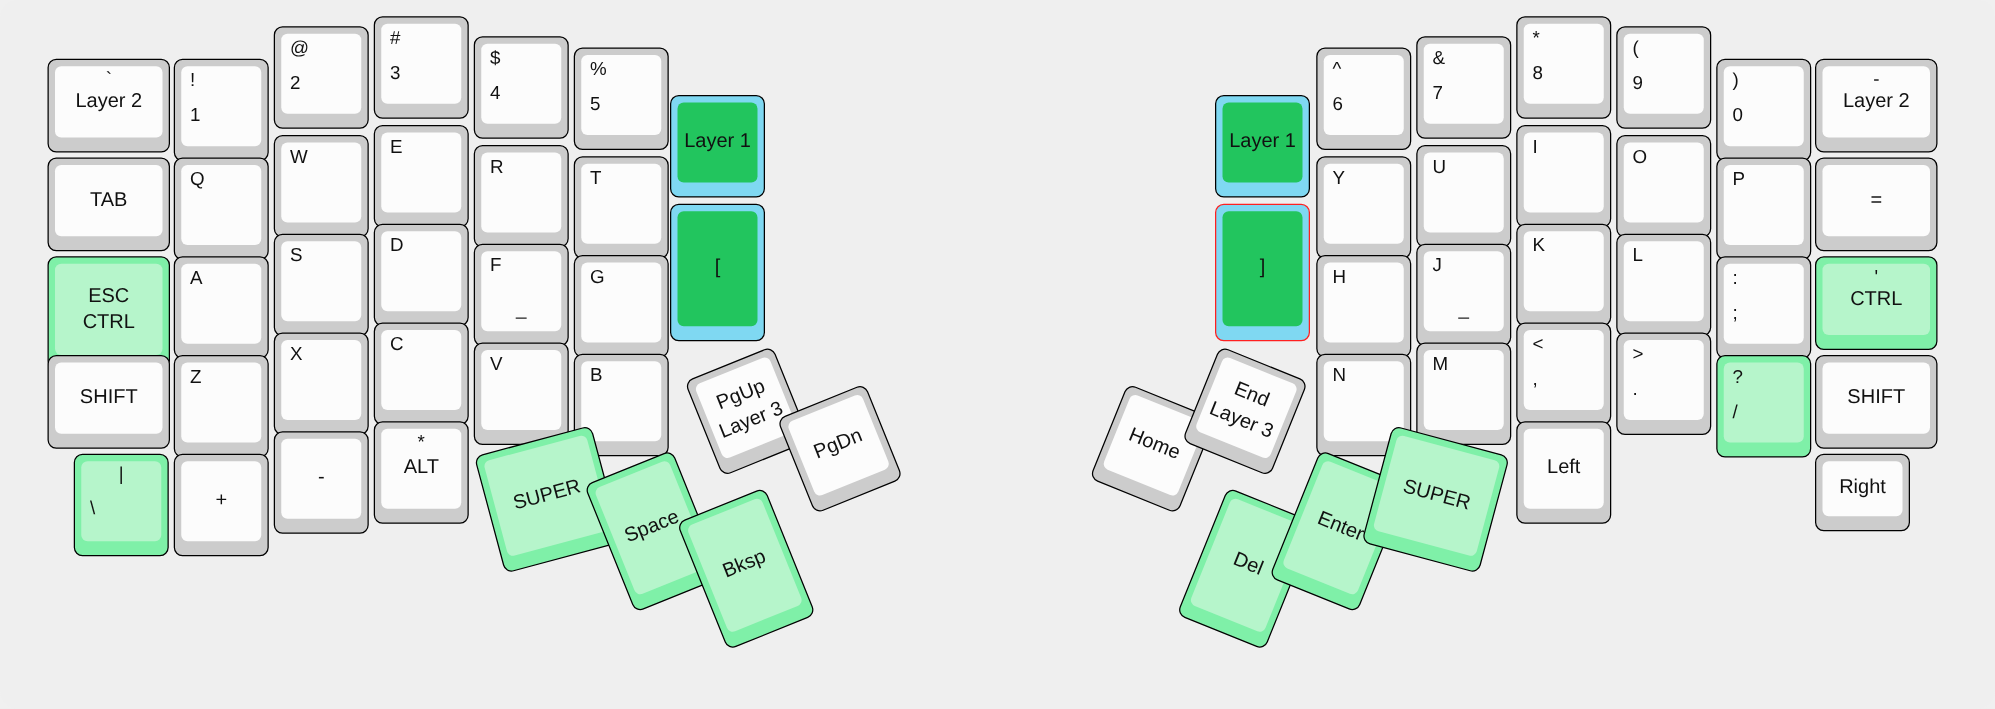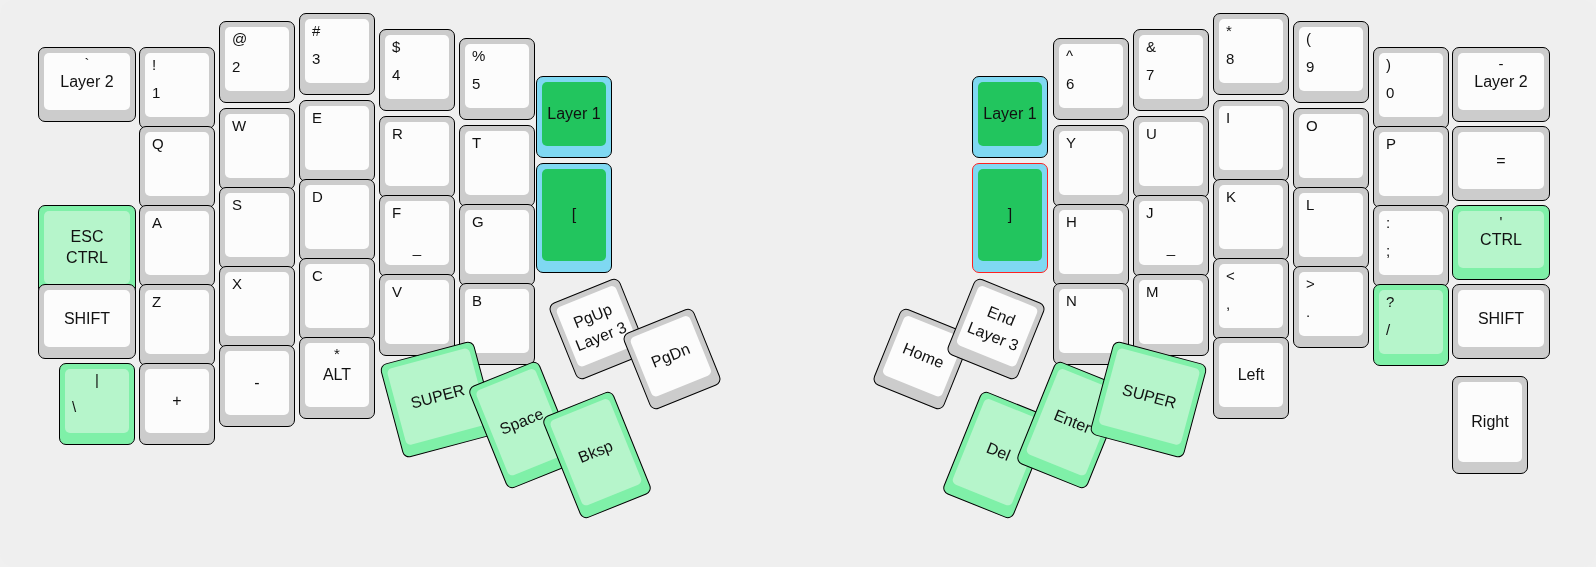--- a/index.html
+++ b/index.html
@@ -60,20 +60,25 @@
 </head>
 <body>
 
 <div id="stage">
     <div class="key" style="left: 38px; top: 47px; width: 98px; height: 75px;">
       <div class="cap">
         <div class="lg tc">`</div>
         <div class="lg ctr big">Layer 2</div>
       </div>
     </div>
+    <div class="key" style="left: 38px; top: 126px; width: 98px; height: 75px;">
+      <div class="cap">
+        <div class="lg ctr big">TAB</div>
+      </div>
+    </div>
     <div class="key green" style="left: 38px; top: 205px; width: 98px; height: 91px;">
       <div class="cap">
         <div class="lg ctr2 big" style="white-space: pre;">ESC
 CTRL</div>
       </div>
     </div>
     <div class="key" style="left: 38px; top: 284px; width: 98px; height: 75px;">
       <div class="cap">
         <div class="lg ctr big">SHIFT</div>
       </div>
@@ -356,21 +361,21 @@
       <div class="cap">
         <div class="lg tc">'</div>
         <div class="lg ctr big">CTRL</div>
       </div>
     </div>
     <div class="key" style="left: 1452px; top: 284px; width: 98px; height: 75px;">
       <div class="cap">
         <div class="lg ctr big">SHIFT</div>
       </div>
     </div>
-    <div class="key" style="left: 1452px; top: 376px; width: 76px; height: 98px;">
+    <div class="key" style="left: 1452px; top: 363px; width: 76px; height: 62px;">
       <div class="cap">
         <div class="lg ctr big">Right</div>
       </div>
     </div>
     <div class="key green" style="left: 390px; top: 351px; width: 97px; height: 97px; transform: rotate(-15deg);">
       <div class="cap">
         <div class="lg ctr big">SUPER</div>
       </div>
     </div>
     <div class="key" style="left: 560px; top: 288px; width: 76px; height: 82px; transform: rotate(-22deg);">

